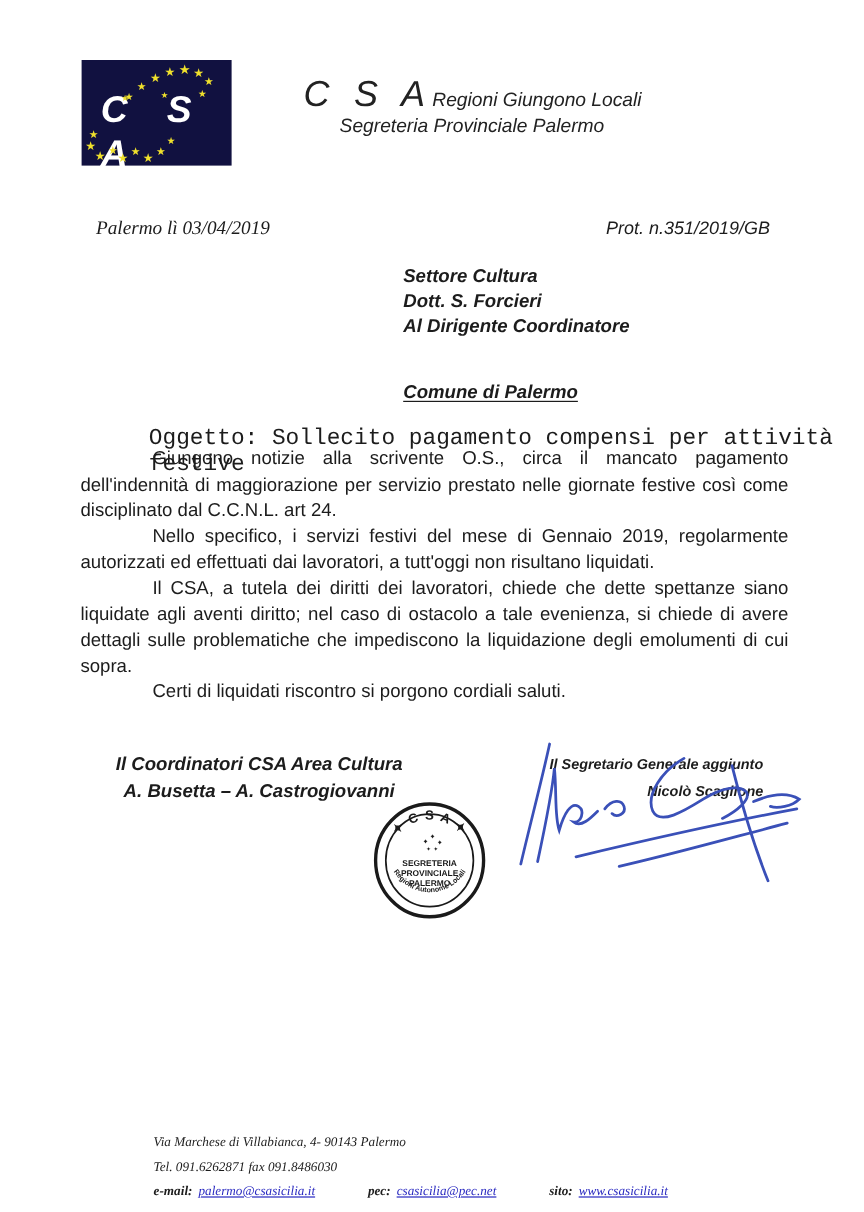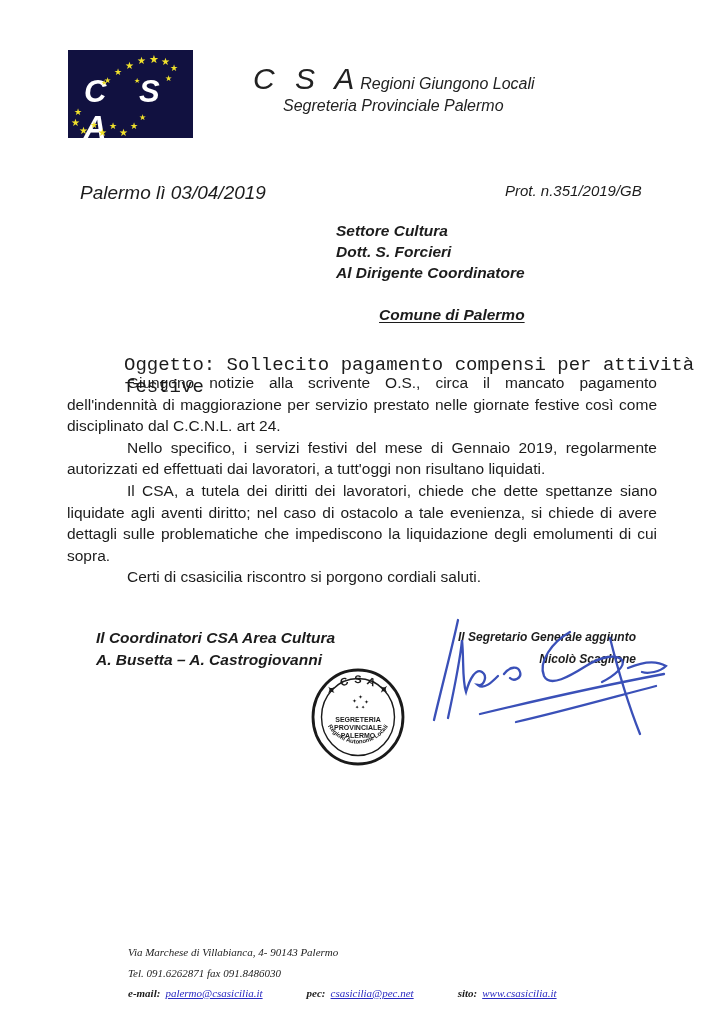--- a/index.html
+++ b/index.html
@@ -13,37 +13,37 @@
   .st{position:absolute;color:#f0e12c;line-height:1;}
 
   
   .header-text{position:absolute;left:253px;top:62px;font-style:italic;color:#222;}
   .header-line1{display:flex;align-items:baseline;}
   .org-abbr{font-size:30px;letter-spacing:6px;}
   .org-name{font-size:16px;}
   .org-subtitle{font-size:16px;margin-left:30px;margin-top:1px;}
 
   
-  .place-date{position:absolute;left:80px;top:182px;font-style:italic;font-size:19px;}
+  .place-date{position:absolute;left:80px;top:182px;font-style:italic;font-size:16px;font-family:Liberation Serif, serif;}
   .protocol{position:absolute;left:505px;top:182px;font-style:italic;font-size:15px;}
 
   
   .recipient{position:absolute;left:336px;top:220px;font-weight:bold;font-style:italic;
              font-size:15.5px;line-height:21px;}
-  .recipient .org-line{margin-top:21px;text-decoration:underline;text-underline-offset:2px;text-align:right;}
+  .recipient .org-line{margin-top:34px;text-decoration:underline;text-underline-offset:2px;}
 
   
   .subject{position:absolute;left:124px;top:354px;font-size:19px;font-family:Liberation Mono, monospace;}
 
   
   .body-text{position:absolute;left:67px;top:372px;width:590px;}
   .body-text p{margin:0;font-size:15.5px;line-height:21.6px;text-align:justify;text-indent:60px;}
 
   
-  .sign-left{position:absolute;left:96px;top:627px;width:240px;text-align:left;
+  .sign-left{position:absolute;left:96px;top:627px;width:240px;text-align:center;
              font-weight:bold;font-style:italic;font-size:15.5px;line-height:21.5px;}
   .sign-right{position:absolute;left:396px;top:627px;width:240px;text-align:right;
               font-weight:bold;font-style:italic;font-size:12px;line-height:21.5px;}
 
   .stamp{position:absolute;left:308px;top:662px;width:100px;height:106px;}
   .ink{position:absolute;left:418px;top:614px;width:256px;height:134px;}
 
   
   .footer{position:absolute;left:128px;top:942px;font-family:"Liberation Serif",serif;
           font-style:italic;font-size:11px;line-height:20.5px;color:#1c1c1c;}
@@ -99,21 +99,21 @@
     <div>Al Dirigente Coordinatore</div>
     <div class="org-line">Comune di Palermo</div>
   </div>
 
   <div class="subject">Oggetto: Sollecito pagamento compensi per attività festive</div>
 
   <div class="body-text">
     <p>Giungono notizie alla scrivente O.S., circa il mancato pagamento dell'indennità di maggiorazione per servizio prestato nelle giornate festive così come disciplinato dal C.C.N.L. art 24.</p>
     <p>Nello specifico, i servizi festivi del mese di Gennaio 2019, regolarmente autorizzati ed effettuati dai lavoratori, a tutt'oggi non risultano liquidati.</p>
     <p>Il CSA, a tutela dei diritti dei lavoratori, chiede che dette spettanze siano liquidate agli aventi diritto; nel caso di ostacolo a tale evenienza, si chiede di avere dettagli sulle problematiche che impediscono la liquidazione degli emolumenti di cui sopra.</p>
-    <p>Certi di csasicilia riscontro si porgono cordiali saluti.</p>
+    <p>Certi di liquidati riscontro si porgono cordiali saluti.</p>
   </div>
 
   <div class="sign-left">
     <div>Il Coordinatori CSA Area Cultura</div>
     <div>A.  Busetta – A. Castrogiovanni</div>
   </div>
   <div class="sign-right">
     <div>Il Segretario Generale aggiunto</div>
     <div>Nicolò Scaglione</div>
   </div>

